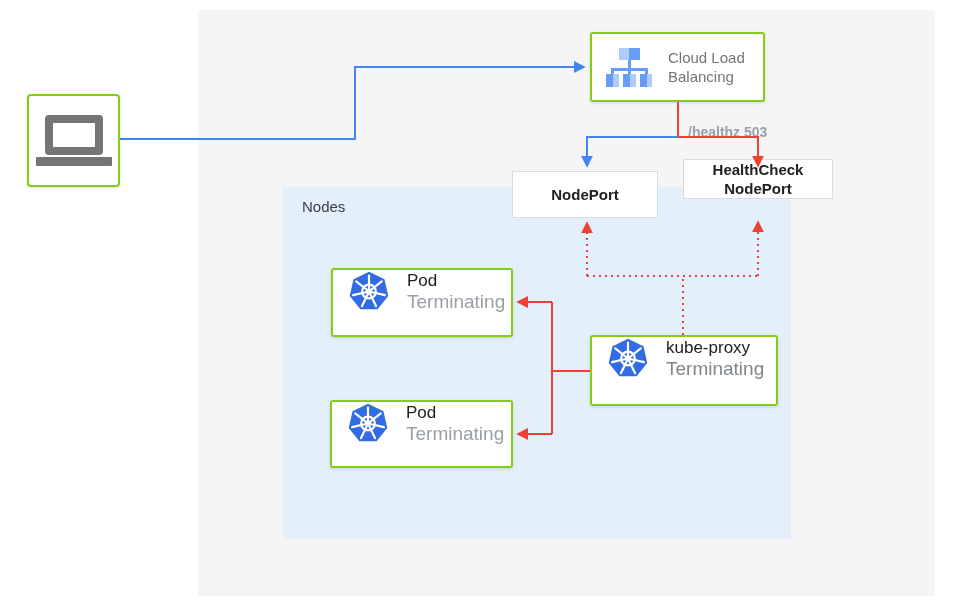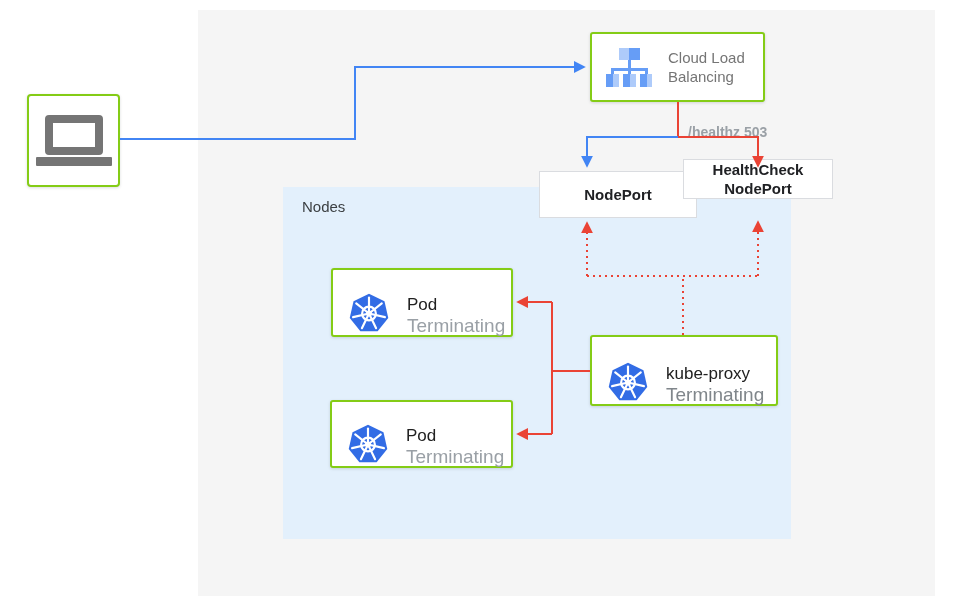--- a/index.html
+++ b/index.html
@@ -43,25 +43,25 @@
   
   .clb-card{left:590px;top:32px;width:175px;height:70px;display:flex;align-items:center;padding-left:14px;}
   .clb-text{margin-left:16px;width:92px;font-size:15px;line-height:19px;color:var(--text-gray);}
 
   .healthz-label{position:absolute;left:688px;top:108px;font-size:14px;font-weight:bold;color:var(--text-light-gray);margin-top:16px;}
 
   
   .port-card{position:absolute;background:#fff;border:1px solid var(--card-border);
              display:flex;align-items:center;justify-content:center;text-align:center;
              font-size:15px;font-weight:bold;color:var(--text-dark);line-height:19px;}
-  .nodeport-card{left:539px;top:171px;width:158px;height:47px;text-align:right;}
+  .nodeport-card{left:512px;top:171px;width:146px;height:47px;text-align:right;}
   .hc-card{left:683px;top:159px;width:150px;height:40px;}
 
   
-  .entity-card{display:flex;align-items:flex-end;padding-left:14px;}
+  .entity-card{display:flex;align-items:flex-start;padding-left:14px;}
   .pod1{left:331px;top:268px;width:182px;height:69px;}
   .pod2{left:330px;top:400px;width:183px;height:68px;}
   .kp-card{left:590px;top:335px;width:188px;height:71px;}
   .entity-text{margin-left:16px;}
   .entity-title{font-size:17px;color:#212121;line-height:22px;}
   .entity-sub{font-size:19px;color:var(--text-light-gray);line-height:19px;}
   .kp-card .entity-sub{color:#80868b;}
 
   .k8s-icon{width:44px;height:43px;flex:0 0 auto;}
   .clb-icon{width:46px;height:41px;flex:0 0 auto;}

